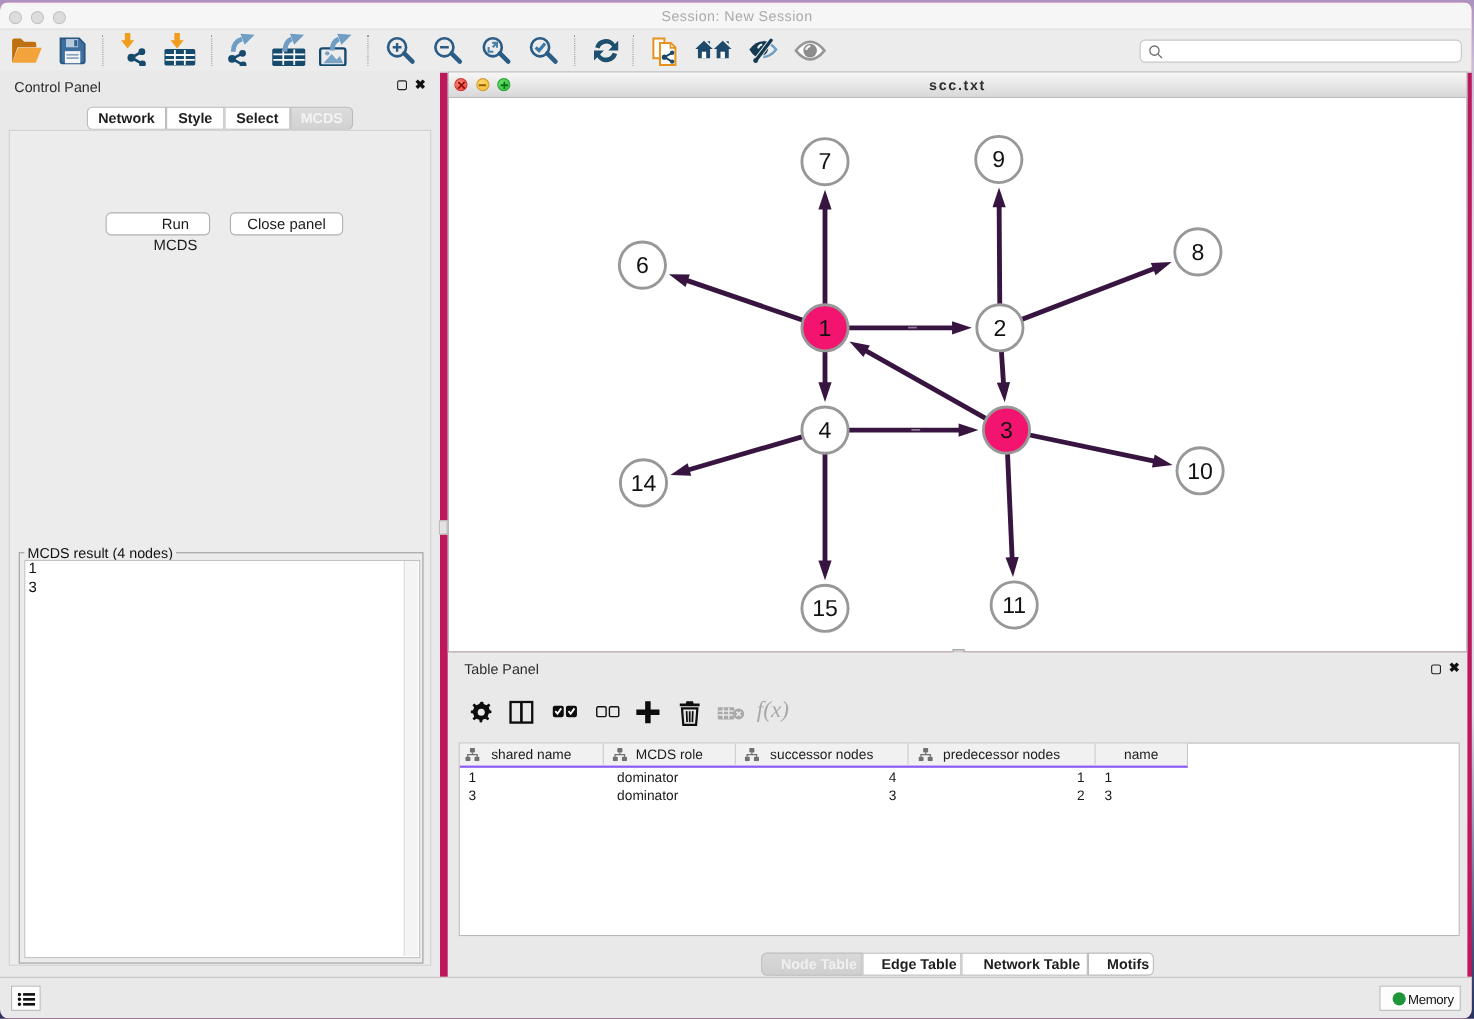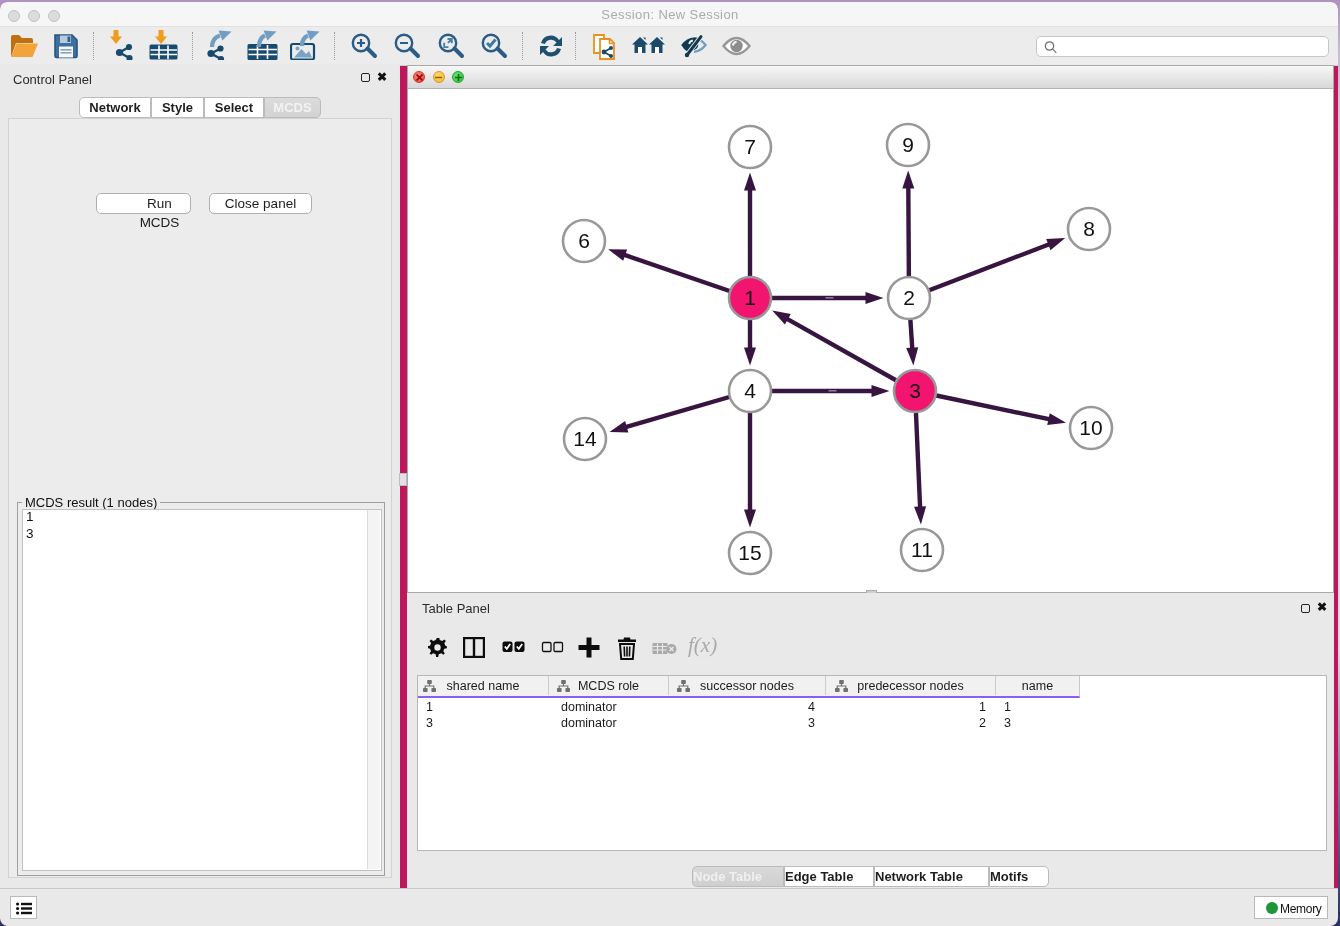--- a/index.html
+++ b/index.html
@@ -54,21 +54,21 @@
 #tpanel .hdr{position:absolute;left:15px;top:8px;font-size:13px;color:#2c2c2c;}
 #ttable{position:absolute;left:10px;top:82px;width:910px;height:176px;background:#fff;
  border:1px solid #b8b8b8;box-sizing:border-box;}
 #thead{position:absolute;left:0;top:0;width:661px;height:20px;background:#f1f1f1;
  border-bottom:2px solid #8b5cf6;border-right:1px solid #c9c9c9;}
 .th{position:absolute;top:0;height:19px;font-size:12.5px;color:#1c1c1c;text-align:center;
  line-height:20px;border-right:1px solid #cbcbcb;box-sizing:border-box;}
 .td{position:absolute;font-size:12.5px;color:#1a1a1a;height:16px;line-height:16px;}
 
 .btab{position:absolute;top:0;height:21px;box-sizing:border-box;background:#fff;border:1px solid #bbb;
- font-size:13px;font-weight:bold;color:#1e1e1e;line-height:19px;}
+ font-size:13px;font-weight:bold;color:#1e1e1e;text-align:center;line-height:19px;padding-left:13px;}
 .btabsel{background:linear-gradient(#d9d9d9,#cfcfcf);color:#f0f0f0;}
 
 #statusbar{position:absolute;left:0;top:886px;width:1340px;height:38px;background:#e9e9e9;
  border-top:1px solid #c8c8c8;}
 #membtn{position:absolute;left:1254px;top:7px;width:74px;height:23px;background:#fdfdfd;
  border:1px solid #b9b9b9;box-sizing:border-box;font-size:12.5px;color:#111;}
 #listbtn{position:absolute;left:10px;top:7px;width:27px;height:23px;background:#fdfdfd;
  border:1px solid #b9b9b9;box-sizing:border-box;}
 </style>
 </head>
@@ -200,21 +200,21 @@
   <div id="cptabs">
    <div class="tab" style="left:0;width:72px;border-radius:5px 0 0 5px;">Network</div>
    <div class="tab" style="left:72px;width:53px;">Style</div>
    <div class="tab" style="left:125px;width:60px;">Select</div>
    <div class="tab tabsel" style="left:185px;width:57px;border-radius:0 5px 5px 0;">MCDS</div>
   </div>
   <div id="cpbody">
    <div class="btn" style="left:87px;width:95px;padding-left:32px;">Run MCDS</div>
    <div class="btn" style="left:200px;width:103px;">Close panel</div>
    <div id="fieldset">
-    <div id="fslegend">MCDS result (1 nodes)</div>
+    <div id="fslegend">MCDS result (4 nodes)</div>
     <div id="fsbox">
             <div style="padding:0 0 0 3px;line-height:16.5px;margin-top:-1px;">1<br>3</div>
       <div class="sb"></div>
           </div>
    </div>
   </div>
  </div>
  <div id="netwin">
   <svg class="abs" style="left:0;top:24px;" width="925" height="502" viewBox="0 0 925 502" font-family="Liberation Sans,sans-serif">
   <line x1="342.0" y1="208.0" x2="342.0" y2="97.5" stroke="#371540" stroke-width="4.4"></line>
@@ -276,20 +276,21 @@
    <div class="mac" style="left:44px;top:5px;background:radial-gradient(circle at 35% 30%,#67e06b,#2bc03a);border:1px solid #27a332;"></div>
    <svg class="abs" style="left:7.5px;top:7.5px;" width="7" height="7">
           <path d="M0.5 0.5 L6.5 6.5 M6.5 0.5 L0.5 6.5" stroke="#8c1008" stroke-width="1.6"></path>
         </svg>
    <svg class="abs" style="left:27px;top:7.5px;" width="7" height="7">
           <path d="M0 3.5 L7 3.5" stroke="#925f00" stroke-width="1.6"></path>
         </svg>
    <svg class="abs" style="left:46.5px;top:7.5px;" width="7" height="7">
           <path d="M3.5 0 L3.5 7 M0 3.5 L7 3.5" stroke="#0e7016" stroke-width="1.6"></path>
         </svg>
+   <div id="netname" style="letter-spacing:1.5px;">scc.txt</div>
   </div>
   <div class="abs" style="left:458px;top:524px;width:9px;height:4px;background:#cfcfcf;border:1px solid #aaa;"></div>
  </div>
  <div class="abs" style="left:399px;top:471px;width:6px;height:11px;background:#e2e2e2;border:1px solid #bdbdbd;"></div>
  <div id="tpanel">
     <div class="hdr">Table Panel</div>
   <div class="floatbtn" style="left:894px;top:11px;"></div>
   <div class="closex" style="left:910px;top:7px;font-size:12px;">✖</div>
   <svg class="abs" style="left:21px;top:45px;" width="19" height="19" viewBox="0 0 19 19">
    <path d="M9.5 0 L11.5 0 L12 2.5 L14.5 3.5 L16.5 2 L18 3.5 L16.5 5.5 L17.5 8 L19 8.5 L19 10.5 L16.5 11 L15.5 13.5 L17 15.5 L15.5 17 L13.5 15.5 L11 16.5 L10.5 19 L8.5 19 L8 16.5 L5.5 15.5 L3.5 17 L2 15.5 L3.5 13.5 L2.5 11 L0 10.5 L0 8.5 L2.5 8 L3.5 5.5 L2 3.5 L3.5 2 L5.5 3.5 L8 2.5 Z" fill="#0d0d0d" transform="translate(-0.5,-0.5) scale(1.02)"></path>

